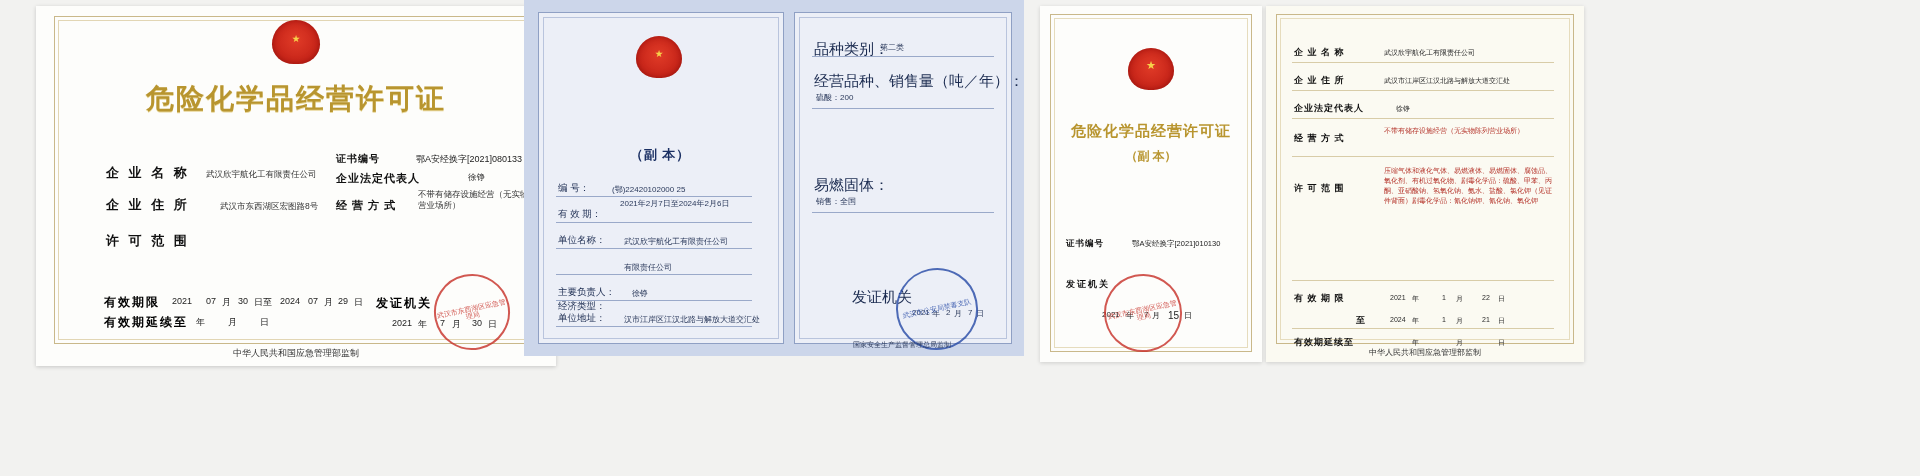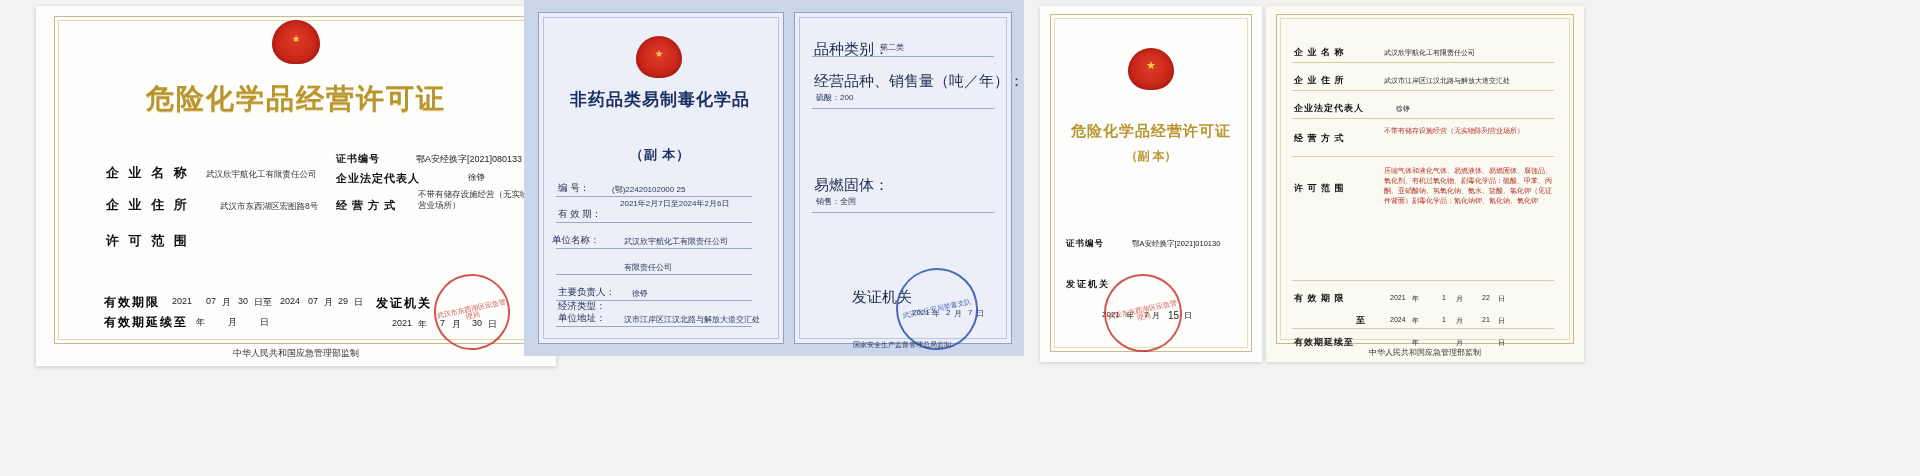--- a/index.html
+++ b/index.html
@@ -188,32 +188,31 @@
   </div>
 
   <div class="abs" id="cert2">
     <div class="panel pL"></div>
     <div class="panel pR"></div>
 
     <div class="abs emb">
       <div class="emblem"></div>
     </div>
 
-    <div class="abs t1">非药品类易制毒化学品</div>
     <div class="abs t3">（副 本）</div>
 
     <div class="abs fl" style="left:34px;top:182px;">编 号：</div>
     <div class="abs fv" style="left:88px;top:184px;">(鄂)22420102000 25</div>
     <div class="rule" style="left:32px;top:196px;width:196px;"></div>
 
     <div class="abs fl" style="left:34px;top:208px;">有 效 期：</div>
     <div class="abs fv" style="left:96px;top:198px;">2021年2月7日至2024年2月6日</div>
     <div class="rule" style="left:32px;top:222px;width:196px;"></div>
 
-    <div class="abs fl" style="left:28px;top:234px;">单位名称：</div>
+    <div class="abs fl" style="left:34px;top:234px;">单位名称：</div>
     <div class="abs fv" style="left:100px;top:236px;">武汉欣宇航化工有限责任公司</div>
     <div class="rule" style="left:32px;top:248px;width:196px;"></div>
 
     <div class="abs fl" style="left:34px;top:260px;margin-top:40px;">经济类型：</div>
     <div class="abs fv" style="left:100px;top:262px;">有限责任公司</div>
     <div class="rule" style="left:32px;top:274px;width:196px;"></div>
 
     <div class="abs fl" style="left:34px;top:286px;">主要负责人：</div>
     <div class="abs fv" style="left:108px;top:288px;">徐铮</div>
     <div class="rule" style="left:32px;top:300px;width:196px;"></div>

